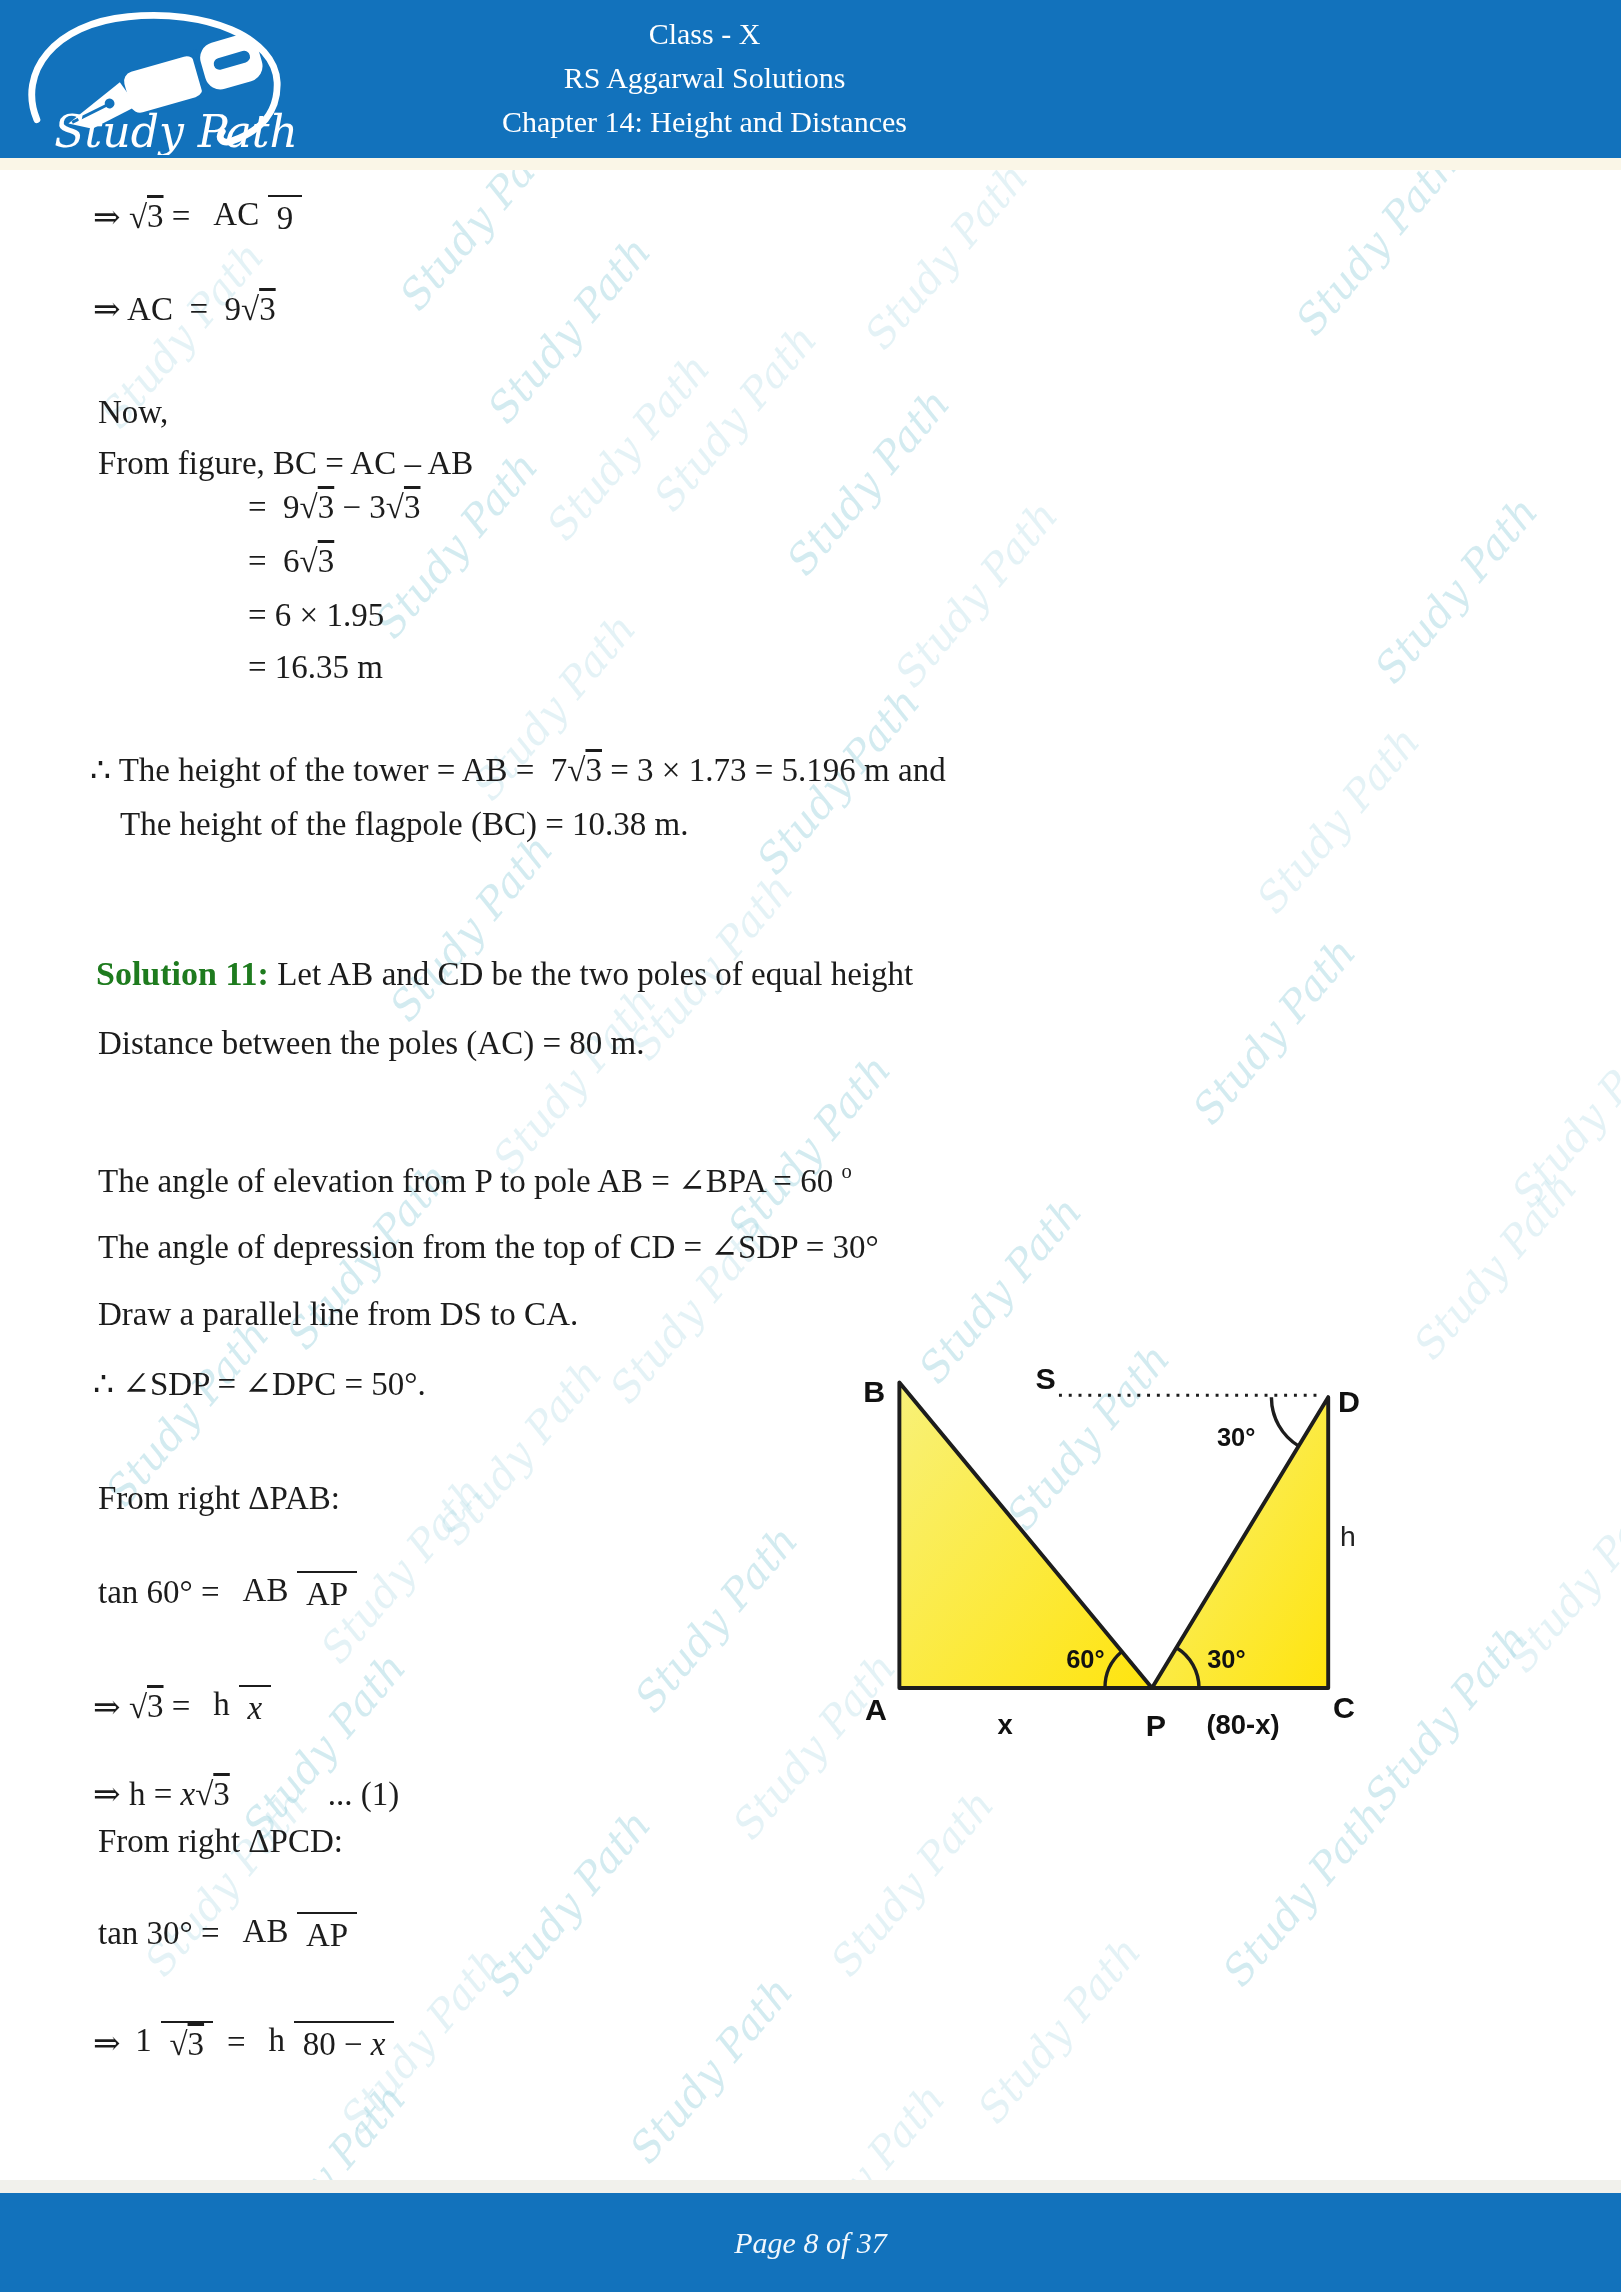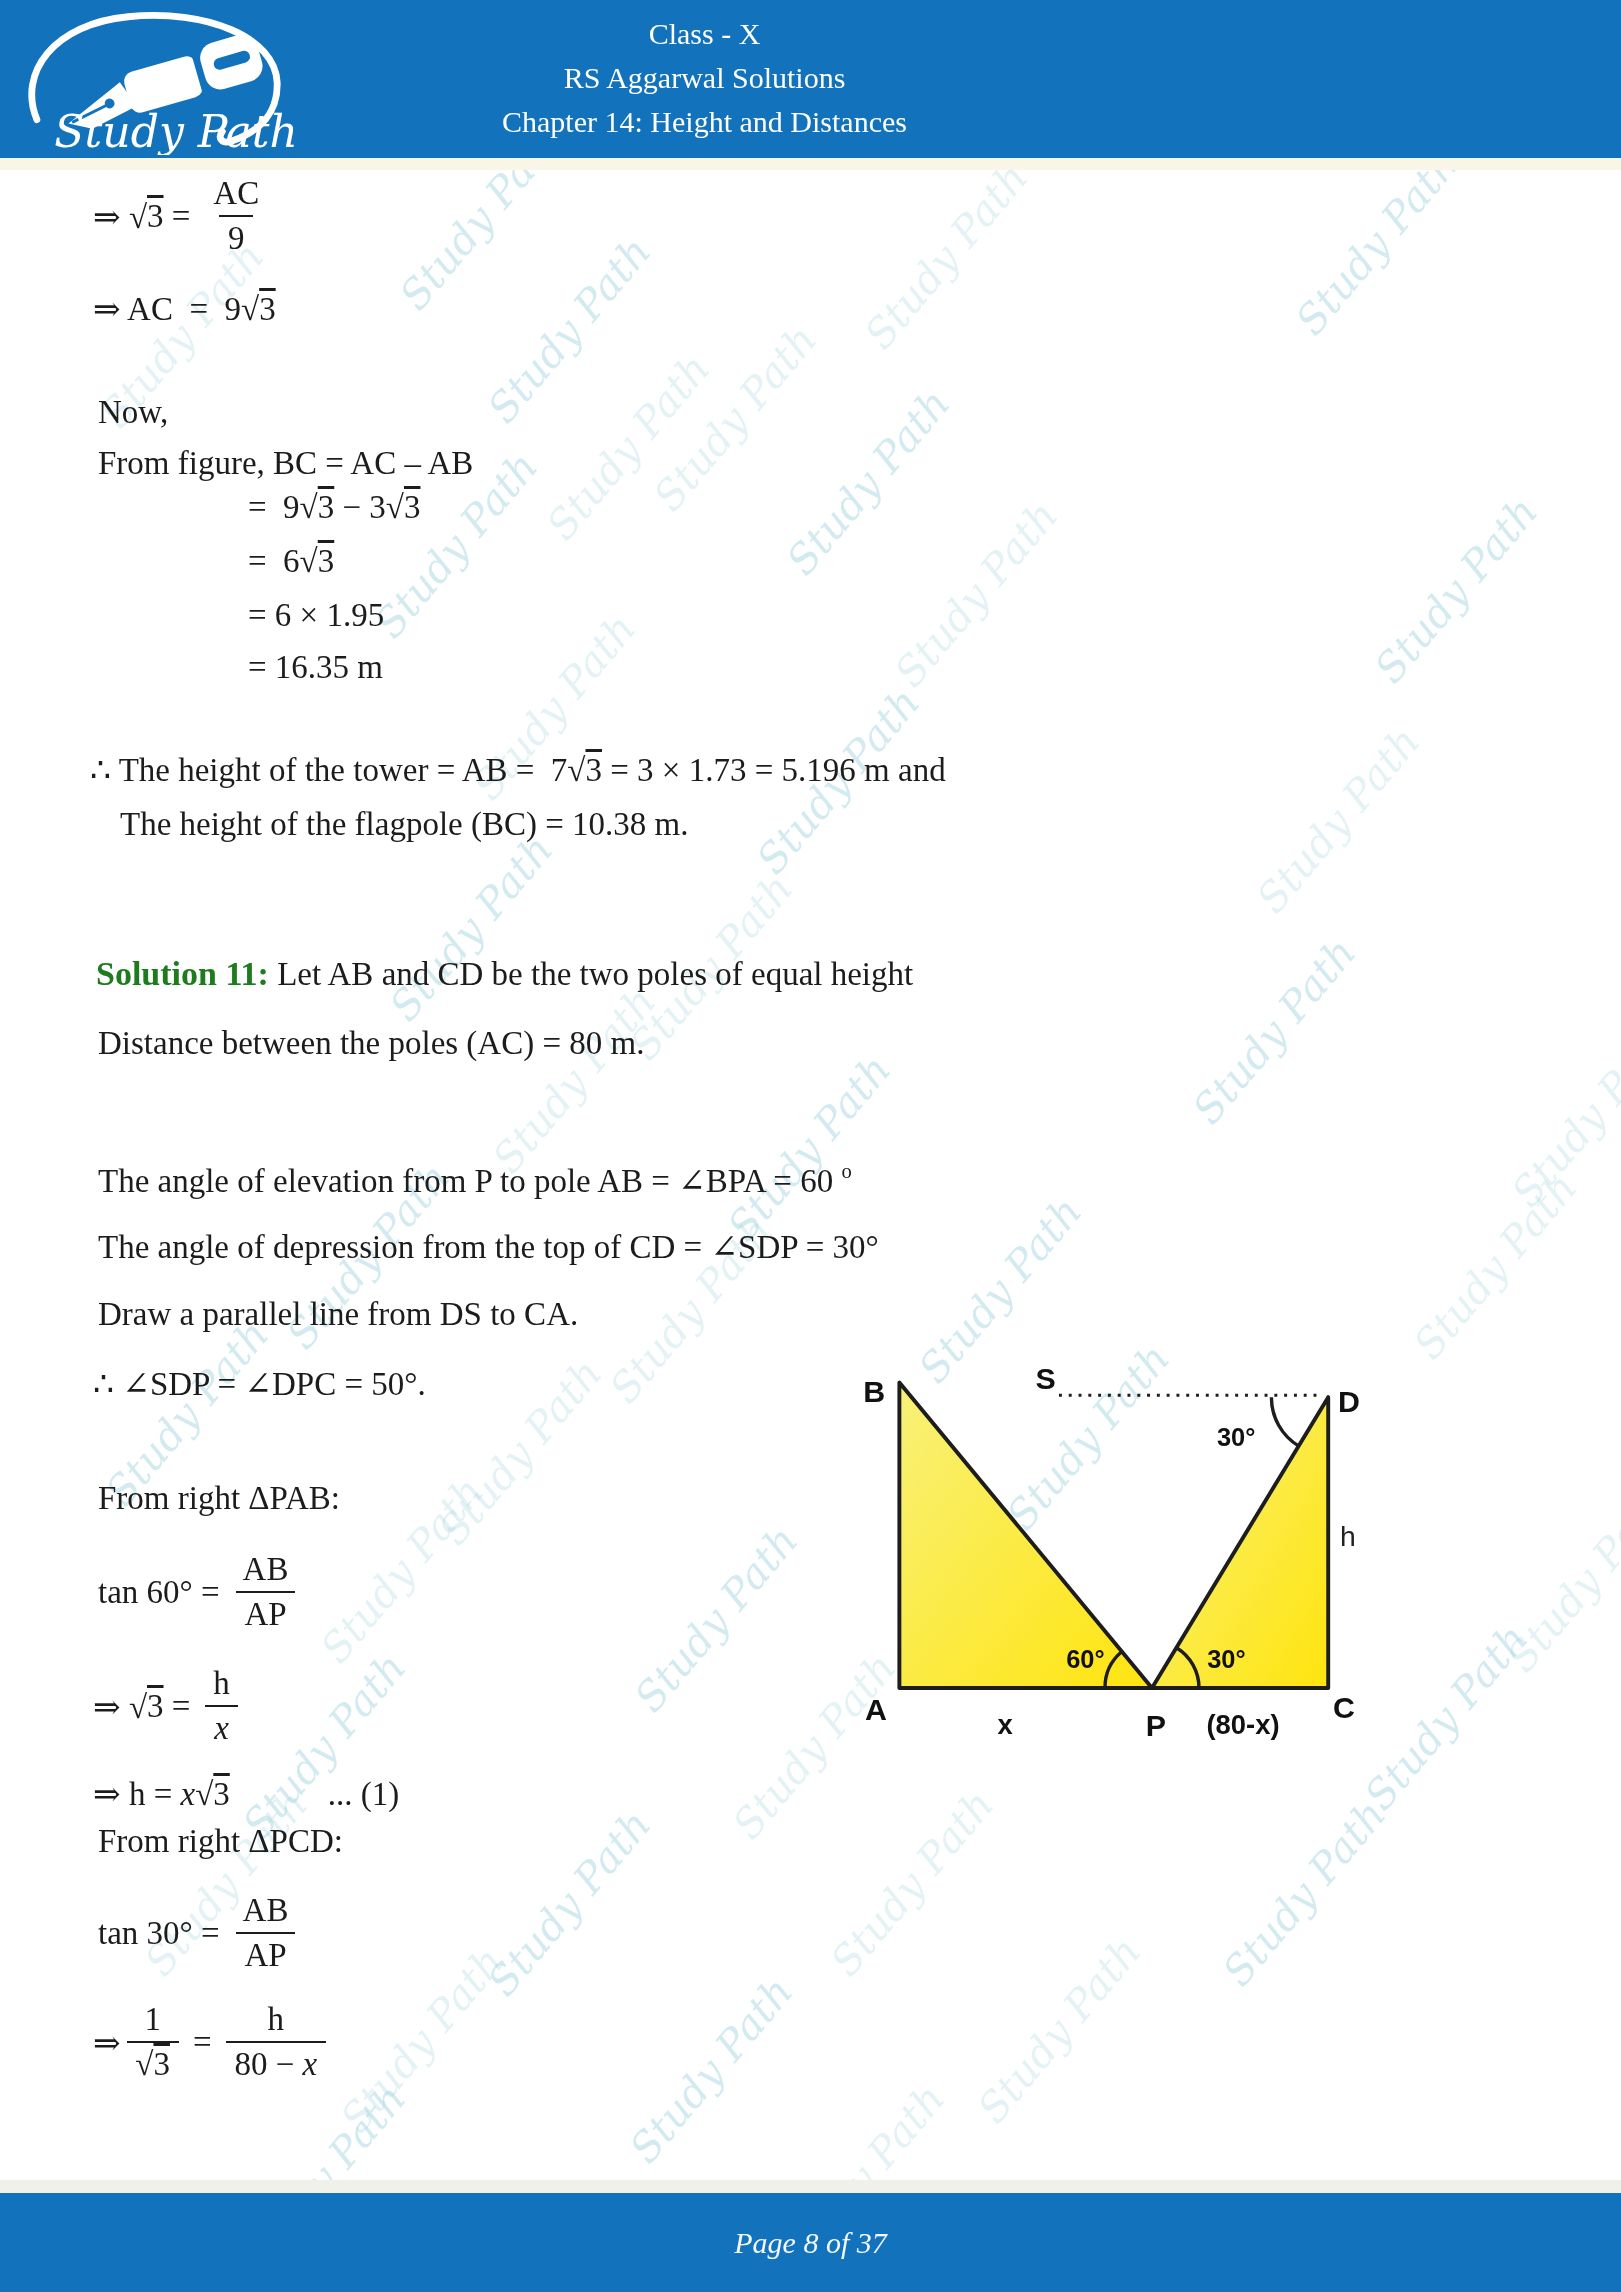--- a/index.html
+++ b/index.html
@@ -18,21 +18,21 @@
   
   .wm{position:absolute;color:var(--wm);font-size:41px;font-style:italic;white-space:nowrap;
       font-family:"DejaVu Serif",serif;transform:rotate(-50deg);pointer-events:none;}
   
   .t{position:absolute;font-size:33px;white-space:pre;line-height:1.25;}
   .it{font-style:italic;}
   .rad{text-decoration:overline;}
   sup.deg{font-size:20.6px;vertical-align:13.7px;}
   .sol-label{color:var(--green);font-weight:bold;font-size:34px;}
   .eqrow{position:absolute;display:flex;align-items:center;font-size:33px;white-space:pre;}
-  .frac{display:inline-flex;flex-direction:column;align-items:center;line-height:1.18;margin:0 5.9px;}
+  .frac{display:inline-flex;flex-direction:row;align-items:center;line-height:1.18;margin:0 5.9px;}
   .frac .num{padding:0 8.8px 2.9px 8.8px;}
   .frac .den{border-top:2.9px solid #1c1c1c;padding:2px 8.8px 0 8.8px;}
   .ref{margin-left:98px;}
   
   .diagram{position:absolute;left:853px;top:1358px;width:549px;height:421px;}
   .dlabel{font-family:"Liberation Sans","DejaVu Sans",sans-serif;font-weight:bold;fill:#111;}
   .dlight{font-family:"Liberation Sans","DejaVu Sans",sans-serif;fill:#222;}
   .ys1{stop-color:var(--y1);} .ys2{stop-color:var(--y2);}
   .blue-fill{fill:var(--blue);}
   .blue-stroke{stroke:var(--blue);}

